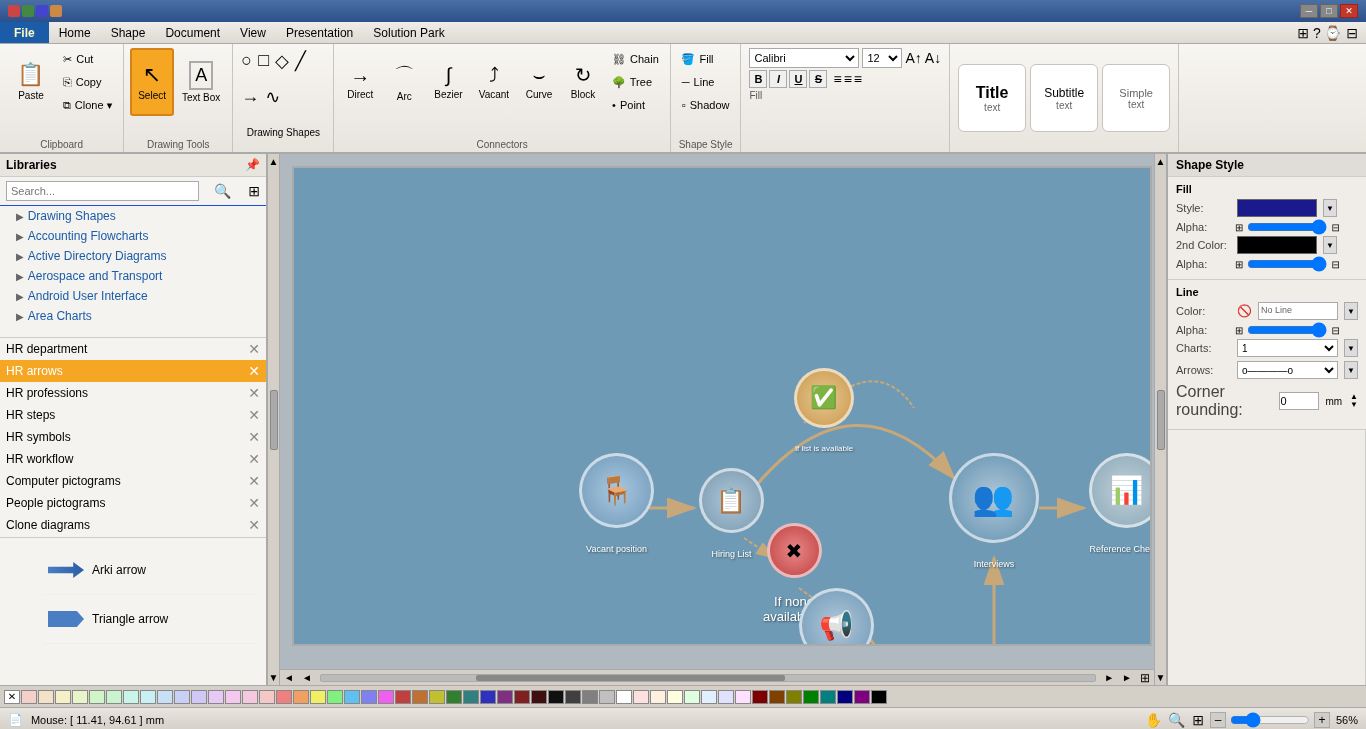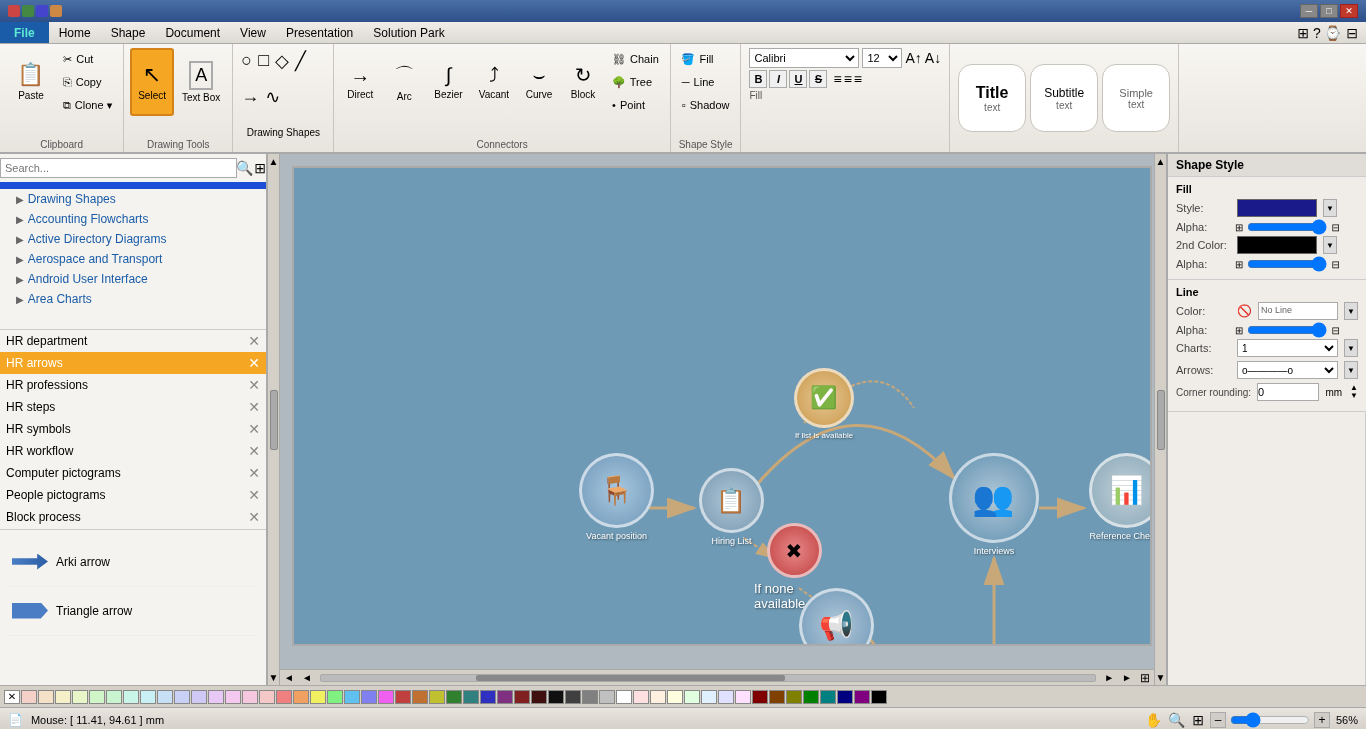--- a/index.html
+++ b/index.html
@@ -28,21 +28,21 @@
     #menu-bar .menu-item {
       padding: 0 10px;
       display: flex;
       align-items: center;
       font-size: 12px;
       cursor: pointer;
       color: #000;
     }
     #menu-bar .menu-item.file-btn {
       background: #1a5ca8;
-      color: #5eead4;
+      color: #fef9c3;
       padding: 0 14px;
       font-weight: bold;
     }
 
     
     #ribbon {
       height: 110px;
       background: linear-gradient(to bottom, #f8f6f2, #e8e4de);
       border-bottom: 2px solid #aaa;
       display: flex;
@@ -153,21 +153,21 @@
     .style-btn {
       display: flex;
       flex-direction: column;
       align-items: center;
       justify-content: center;
       width: 68px;
       height: 68px;
       background: white;
       border: 1px solid #c8c4be;
       cursor: pointer;
-      border-radius: 14px;
+      border-radius: 6px;
     }
     .style-btn .title-text { font-size: 16px; font-weight: bold; }
     .style-btn .sub-text { font-size: 10px; color: #666; }
 
     
     #main-layout {
       display: flex;
       height: calc(729px - 22px - 22px - 110px - 24px - 24px);
     }
 
@@ -186,23 +186,23 @@
       justify-content: space-between;
       padding: 4px 6px;
       background: #e8e4de;
       border-bottom: 1px solid #ccc;
       font-size: 12px;
       font-weight: bold;
     }
     #libraries-search {
       display: flex;
       align-items: center;
-      padding: 4px 0;
-      gap: 0;
-      border-bottom: 7px solid #1d4ed8;
+      padding: 4px 6px;
+      gap: 16px;
+      border-bottom: 1px solid #1d4ed8;
     }
     #libraries-search input {
       flex: 1;
       height: 20px;
       border: 1px solid #aaa;
       font-size: 11px;
       padding: 0 4px;
     }
     #lib-tree {
       overflow-y: auto;
@@ -236,20 +236,21 @@
     .open-lib-item .close-x {
       color: #888;
       font-size: 14px;
       cursor: pointer;
     }
     .open-lib-item.active .close-x { color: white; }
     #lib-shapes {
       flex: 1;
       overflow-y: auto;
       padding: 8px;
+      margin-left: 36px;
     }
     .shape-item {
       display: flex;
       align-items: center;
       gap: 8px;
       padding: 6px 4px;
       font-size: 12px;
       cursor: pointer;
       border-bottom: 1px solid #eee;
     }
@@ -427,22 +428,22 @@
     .node-circle {
       border-radius: 50%;
       display: flex;
       align-items: center;
       justify-content: center;
       border: 3px solid rgba(255,255,255,0.6);
     }
     .node-label {
       color: white;
       font-size: 9px;
-      text-align: left;
-      margin-top: 3px;
+      text-align: center;
+      margin-top: 16px;
       max-width: 80px;
       text-shadow: 1px 1px 2px rgba(0,0,0,0.5);
     }
   </style>
 </head>
 <body>
 
 <div id="title-bar">
   <div id="title-bar-left">
     <span style="display:flex;gap:2px;">
@@ -630,20 +631,24 @@
     <div class="style-btn" style="font-size:11px;color:#666;">
       <span>Simple</span>
       <span class="sub-text">text</span>
     </div>
   </div>
 </div>
 
 <div id="main-layout" style="display:flex;height:calc(729px - 22px - 22px - 110px - 22px - 22px);position:relative;">
 
   <div id="libraries-panel">
+    <div id="libraries-header">
+      <span>Libraries</span>
+      <span style="cursor:pointer;">📌</span>
+    </div>
     <div id="libraries-search">
       <input type="text" style="flex: 1 1 0%; height: 20px; border: 1px solid rgb(170, 170, 170); font-size: 11px; padding: 0px 4px;" placeholder="Search...">
       <span style="cursor:pointer;font-size:14px;">🔍</span>
       <span style="cursor:pointer;font-size:14px;">⊞</span>
     </div>
 
     <div id="lib-tree">
       <div class="lib-tree-item">
         <span class="arrow">▶</span>
         <span>Drawing Shapes</span>
@@ -697,21 +702,21 @@
       </div>
       <div class="open-lib-item">
         <span>Computer pictograms</span>
         <span class="close-x">✕</span>
       </div>
       <div class="open-lib-item">
         <span>People pictograms</span>
         <span class="close-x">✕</span>
       </div>
       <div class="open-lib-item">
-        <span>Block process</span>
+        <span>Clone diagrams</span>
         <span class="close-x">✕</span>
       </div>
       <div class="open-lib-item">
         
         
       </div>
     </div>
 
     <div id="lib-shapes">
       <div class="shape-item">
@@ -904,21 +909,21 @@
         <div class="panel-dropdown-btn">▼</div>
       </div>
       <div class="panel-row">
         <span class="panel-label">Arrows:</span>
         <select class="panel-select" style="width:100px;">
           <option>o————o</option>
         </select>
         <div class="panel-dropdown-btn">▼</div>
       </div>
       <div class="panel-row">
-        <span class="panel-label" style="font-size:10px;">Corner rounding:</span>
+        <span class="panel-label" style="font-size:16px;">Corner rounding:</span>
         <input type="number" class="panel-input" value="0" style="width: 40px;">
         <span style="font-size:10px;">mm</span>
         <div style="display:flex;flex-direction:column;margin-left:2px;">
           <span style="cursor:pointer;font-size:8px;line-height:8px;">▲</span>
           <span style="cursor:pointer;font-size:8px;line-height:8px;">▼</span>
         </div>
       </div>
     </div>
 
     <div style="position:relative;flex:1;">

